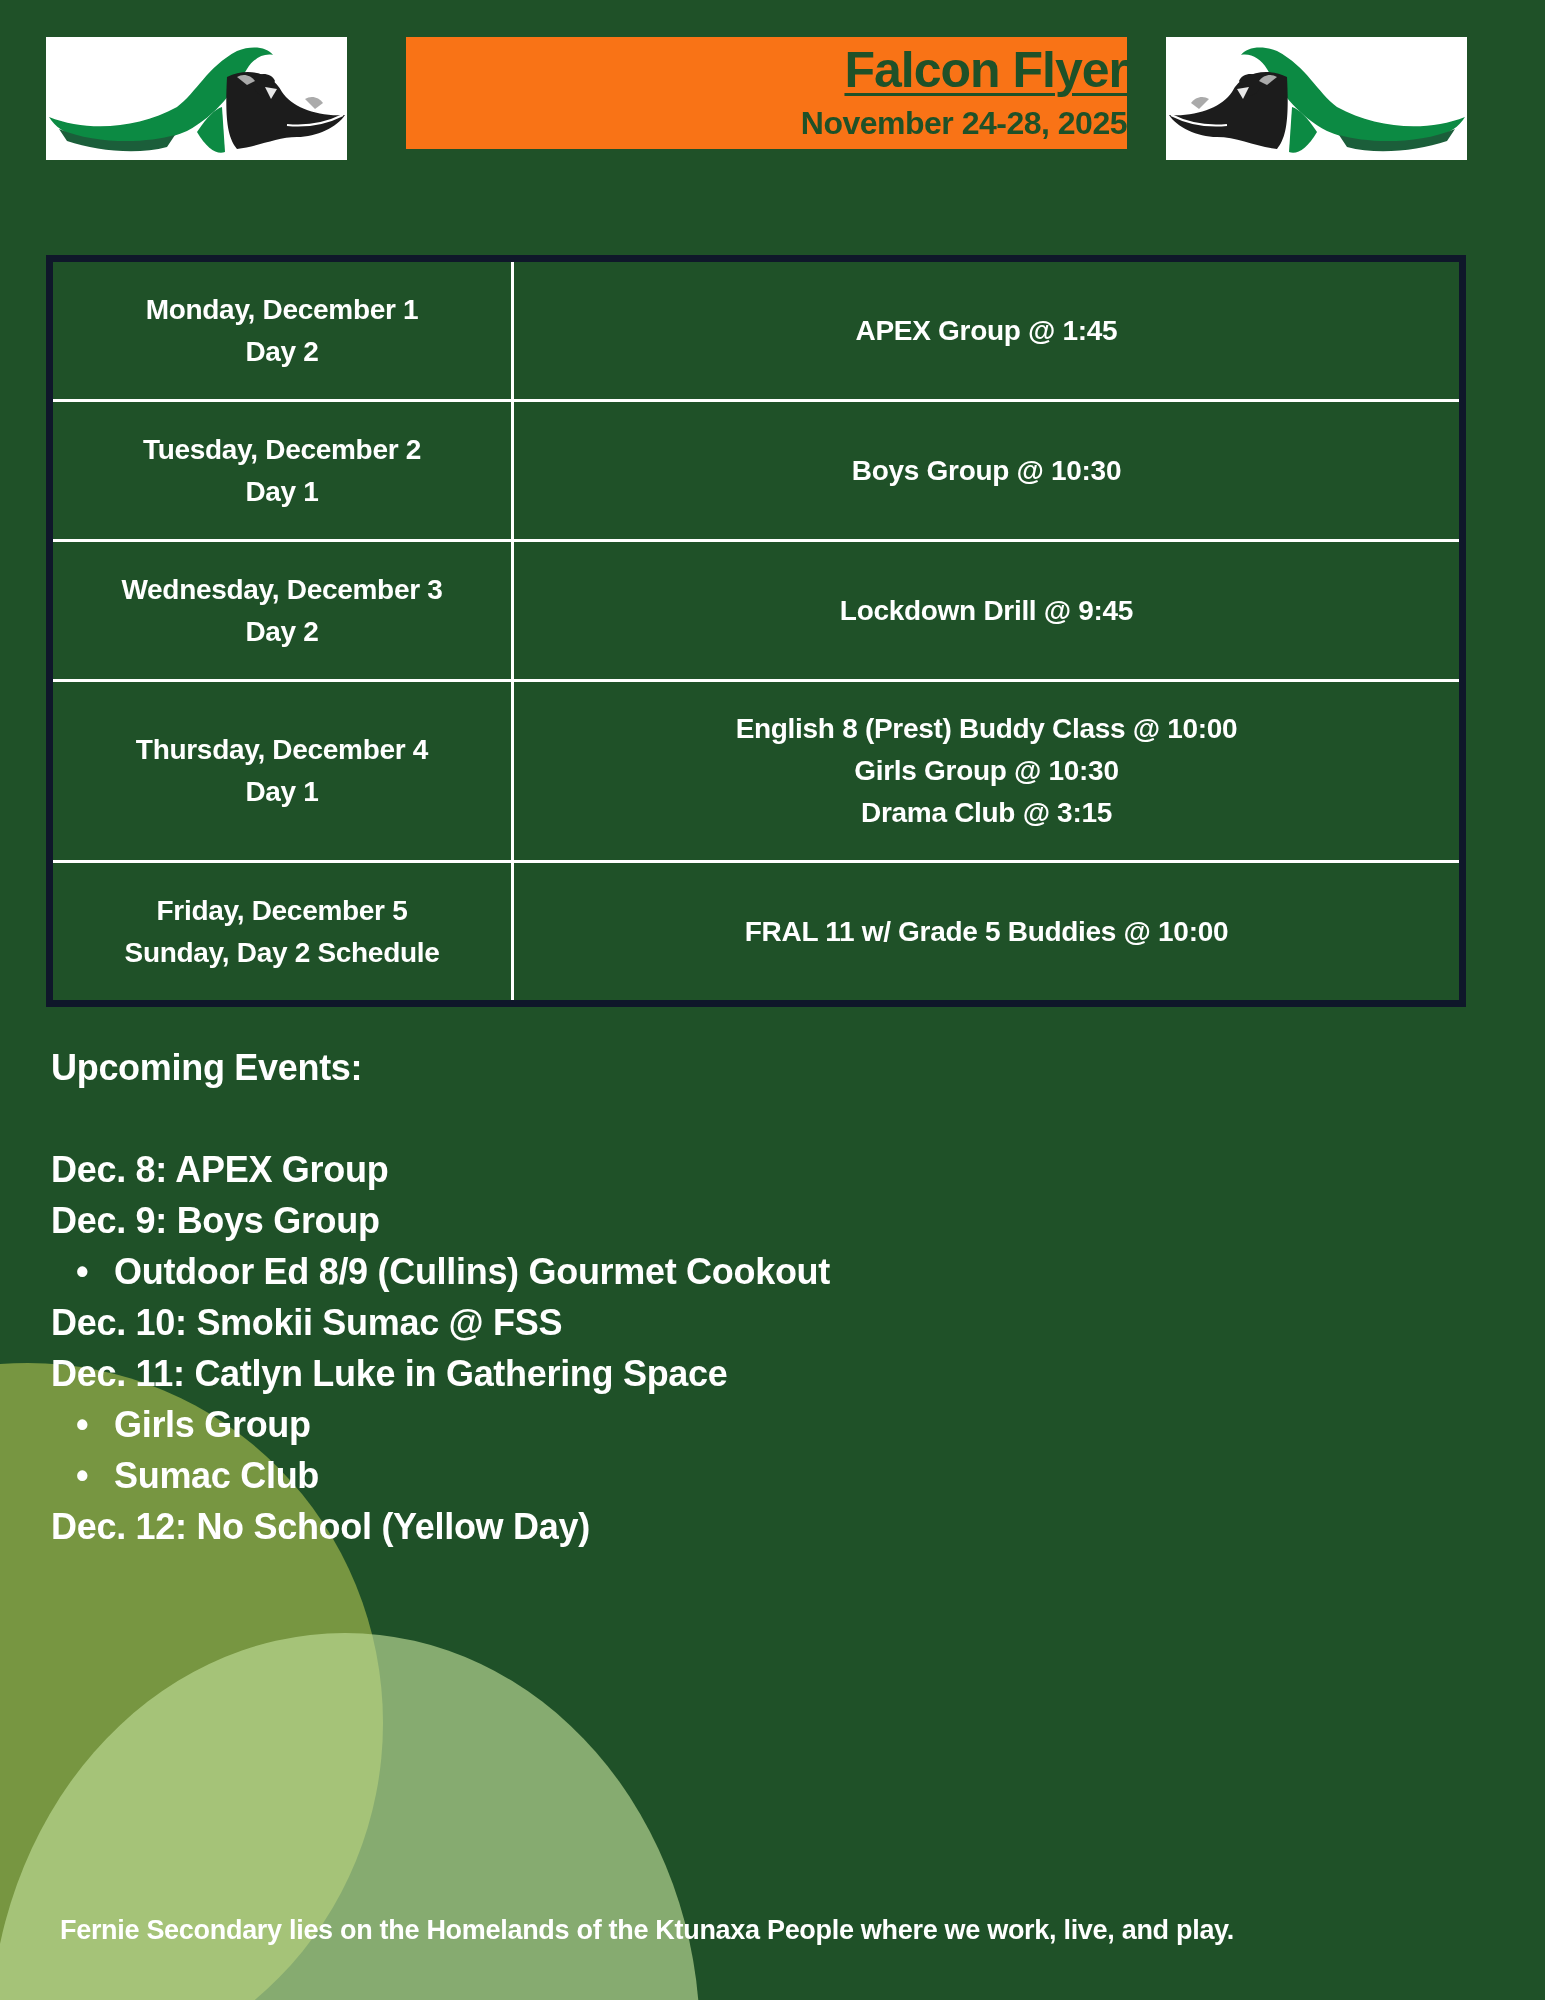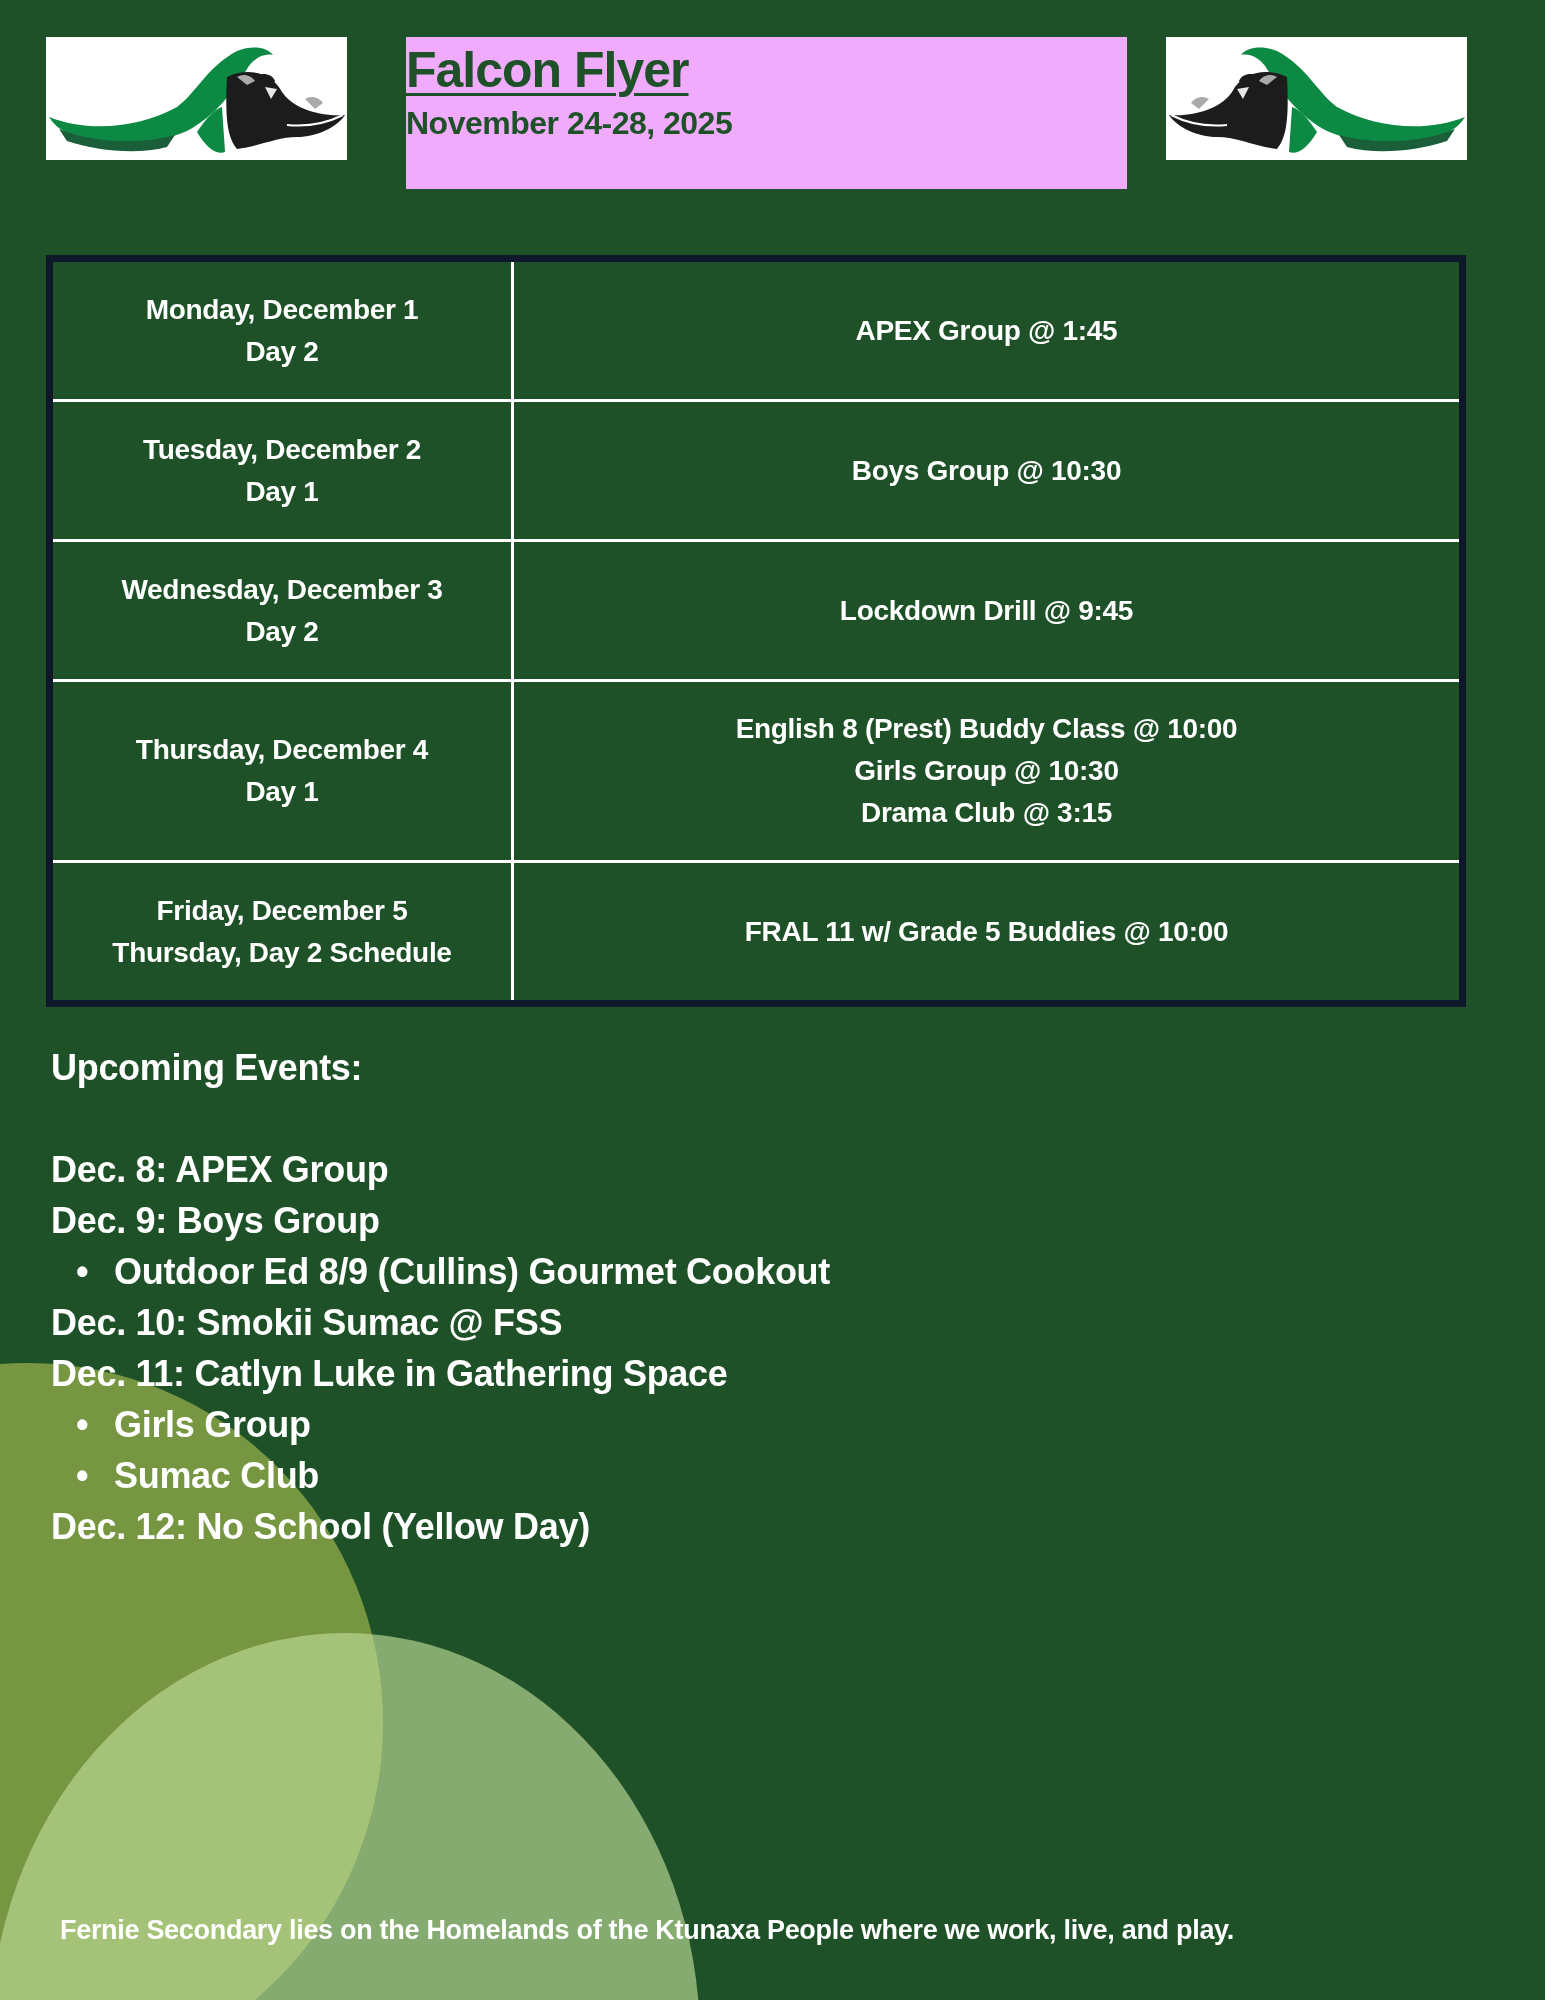--- a/index.html
+++ b/index.html
@@ -17,23 +17,23 @@
   .logo {
     position: absolute; top: 37px; width: 301px; height: 123px;
     background: #ffffff;
     display: flex; align-items: center; justify-content: center;
   }
   .logo-left { left: 46px; }
   .logo-right { left: 1166px; }
   .logo svg { width: 300px; height: 123px; display: block; }
 
   .title-box {
-    position: absolute; left: 406px; top: 37px; width: 721px; height: 152px;
-    background: #f0abfc;
-    text-align: left; color: #1f5128;
+    position: absolute; left: 406px; top: 37px; width: 721px; height: 112px;
+    background: #f97316;
+    text-align: right; color: #1f5128;
   }
   .title-box .title {
     font-size: 50px; font-weight: bold; text-decoration: underline;
     margin-top: 4px; line-height: 58px; letter-spacing: -1px;
     text-decoration-thickness: 3px; text-underline-offset: 6px;
   }
   .title-box .subtitle {
     font-size: 32px; font-weight: bold; 
     line-height: 40px; margin-top: 4px; letter-spacing: -0.5px;
     text-decoration-thickness: 2px; text-underline-offset: 4px;
@@ -150,21 +150,21 @@
       </td>
       <td>
         <span class="line">English 8 (Prest) Buddy Class @ 10:00</span>
         <span class="line">Girls Group @ 10:30</span>
         <span class="line">Drama Club @ 3:15</span>
       </td>
     </tr>
     <tr class="r4">
       <td class="day-cell">
         <span class="line">Friday, December 5</span>
-        <span class="line">Thursday, Day 2 Schedule</span>
+        <span class="line">Sunday, Day 2 Schedule</span>
       </td>
       <td>
         <span class="line">FRAL 11 w/ Grade 5 Buddies @ 10:00</span>
       </td>
     </tr>
   </tbody>
 </table>
 
 <div class="events">
   <div class="heading">Upcoming Events:</div>

